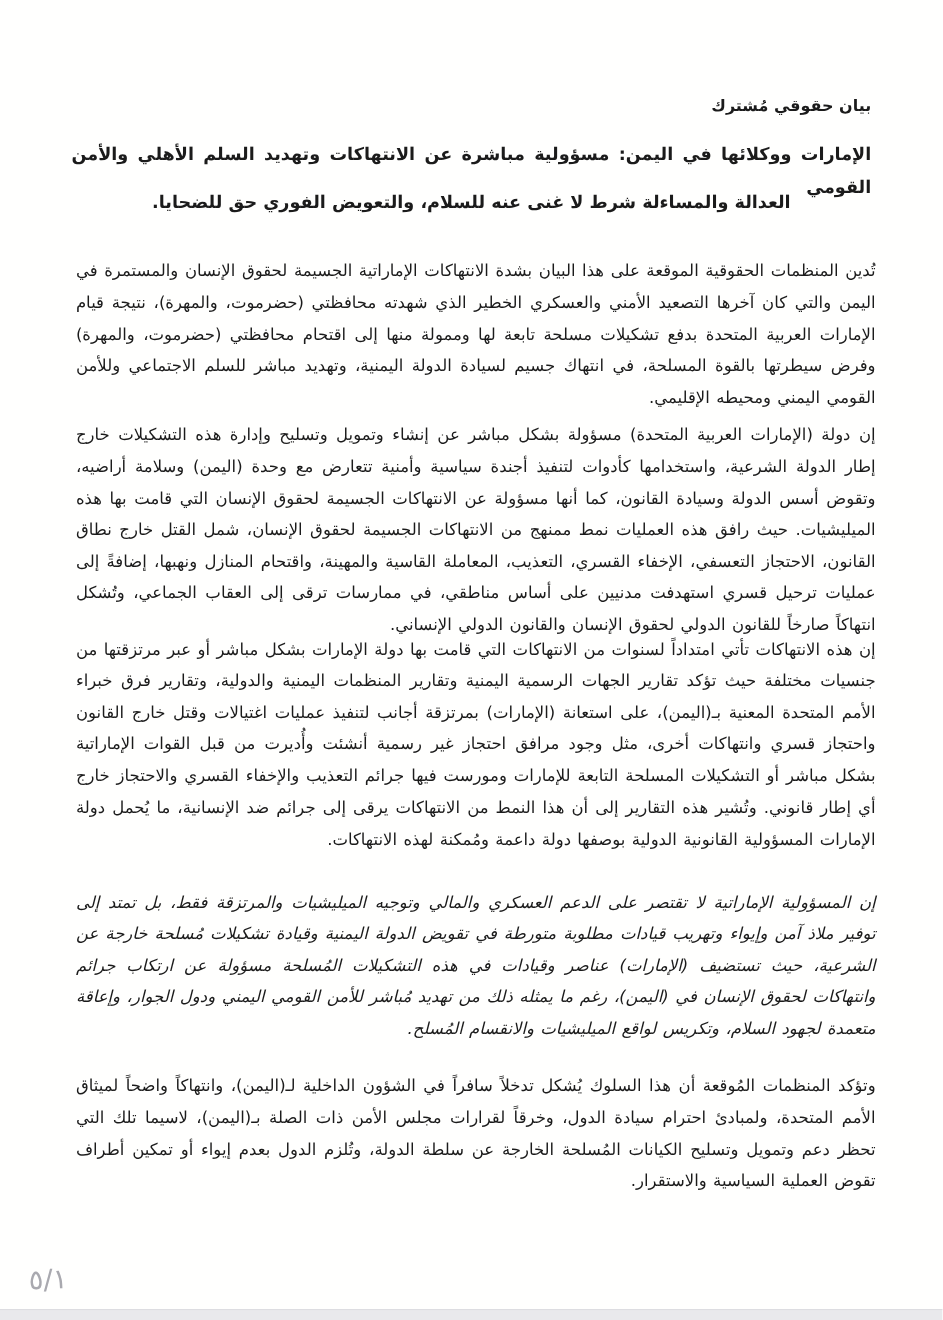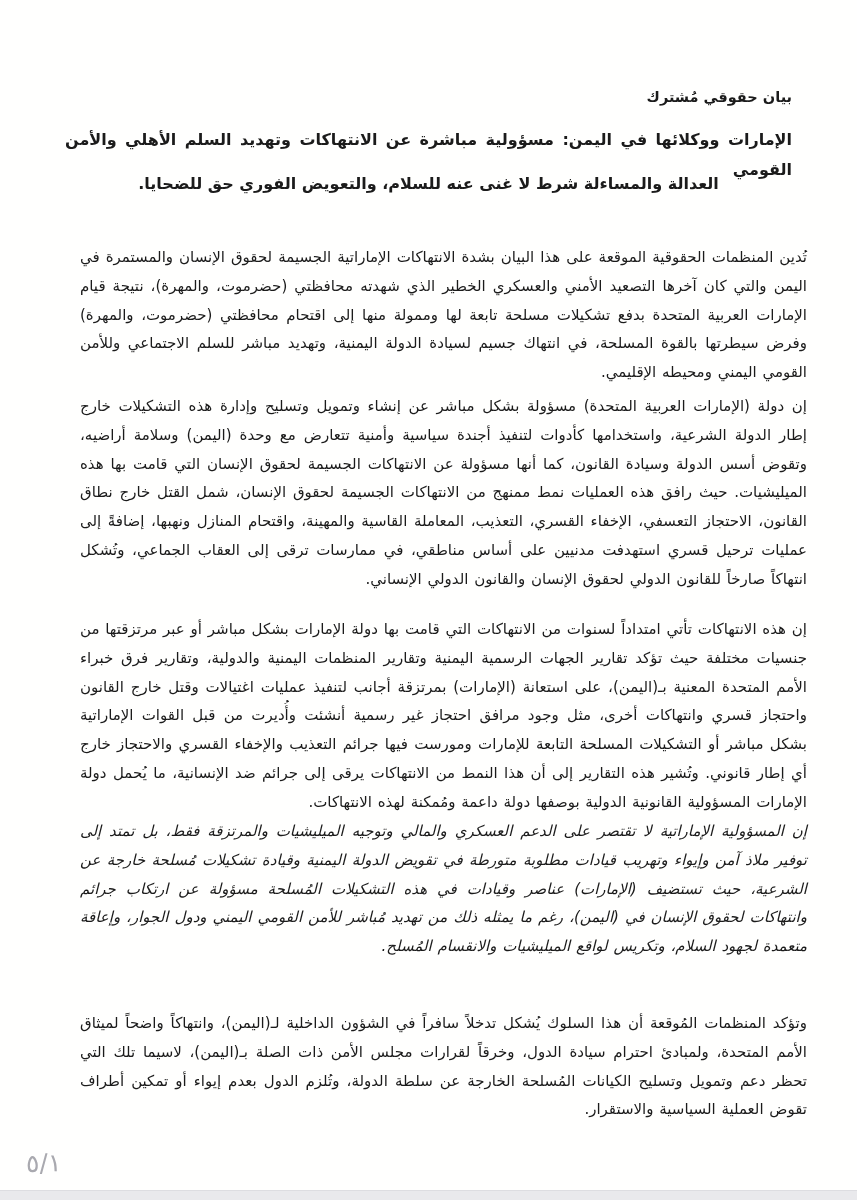--- a/index.html
+++ b/index.html
@@ -41,28 +41,28 @@
     text-align-last: center;
     font-size: 16px;
     font-weight: bold;
     line-height: 30px;
   }
   .body-par {
     direction: rtl;
     text-align: justify;
     font-size: 15px;
     line-height: 28.8px;
-    margin: 15px;
+    margin: 4px;
     word-spacing: 1px;
   }
   .p1 { top: 228px; }
   .p2 { top: 377px; }
-  .p3 { top: 600px; }
+  .p3 { top: 572px; }
   .p4 { top: 802px; font-style: italic; }
-  .p5 { top: 994px; }
+  .p5 { top: 969px; }
   .page-number {
     position: absolute;
     left: 26px;
     top: 1148px;
     width: 70px;
     direction: ltr;
     font-size: 25px;
     font-weight: normal;
     color: #a9a9af;
     letter-spacing: 2px;

